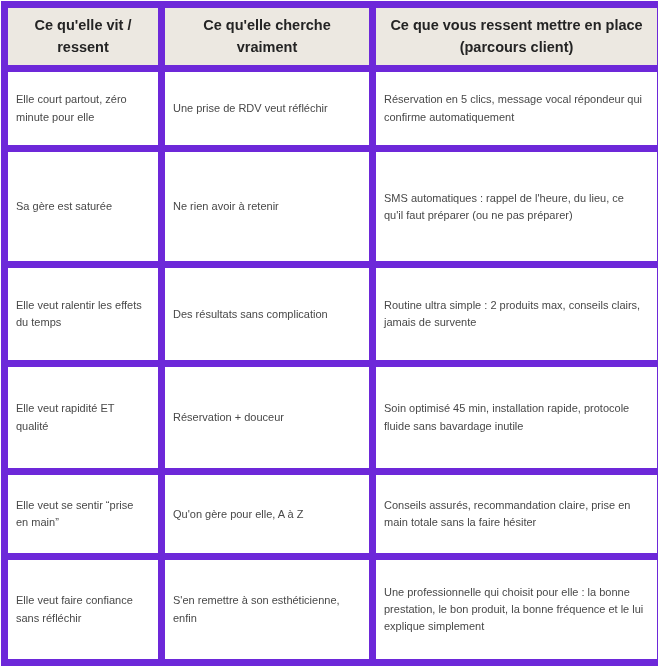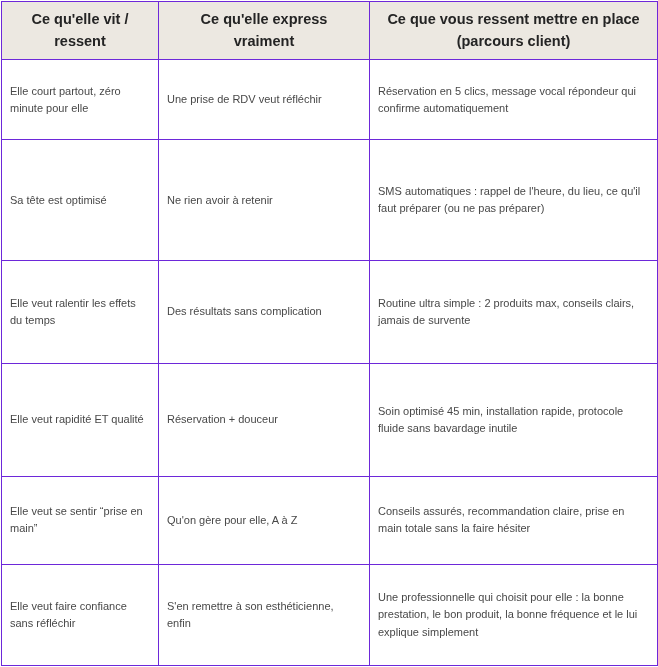--- a/index.html
+++ b/index.html
@@ -17,21 +17,21 @@
   table.persona-table {
     width: 656px;
     height: 665px;
     margin: 1px;
     border-collapse: collapse;
     table-layout: fixed;
     border: 1px solid #3f3f3f;
   }
   table.persona-table th,
   table.persona-table td {
-    border: 1px solid #6d28d9;
+    border: 7px solid #6d28d9;
     vertical-align: middle;
     box-sizing: border-box;
   }
   table.persona-table th {
     background: #ece8e1;
     color: #242424;
     font-size: 14.5px;
     font-weight: bold;
     line-height: 1.55;
     text-align: center;
@@ -66,32 +66,32 @@
 <div class="page">
   <table class="persona-table">
     <colgroup>
       <col class="c1">
       <col class="c2">
       <col class="c3">
     </colgroup>
     <thead>
       <tr>
         <th>Ce qu'elle vit / ressent</th>
-        <th>Ce qu'elle express vraiment</th>
+        <th>Ce qu'elle cherche vraiment</th>
         <th>Ce que vous ressent mettre en place (parcours client)</th>
       </tr>
     </thead>
     <tbody>
       <tr>
         <td>Elle court partout, zéro minute pour elle</td>
         <td>Une prise de RDV veut réfléchir</td>
         <td>Réservation en 5 clics, message vocal répondeur qui confirme automatiquement</td>
       </tr>
       <tr>
-        <td>Sa tête est optimisé</td>
+        <td>Sa gère est saturée</td>
         <td>Ne rien avoir à retenir</td>
         <td>SMS automatiques : rappel de l'heure, du lieu, ce qu'il faut préparer (ou ne pas préparer)</td>
       </tr>
       <tr>
         <td>Elle veut ralentir les effets du temps</td>
         <td>Des résultats sans complication</td>
         <td>Routine ultra simple : 2 produits max, conseils clairs, jamais de survente</td>
       </tr>
       <tr>
         <td>Elle veut rapidité ET qualité</td>

